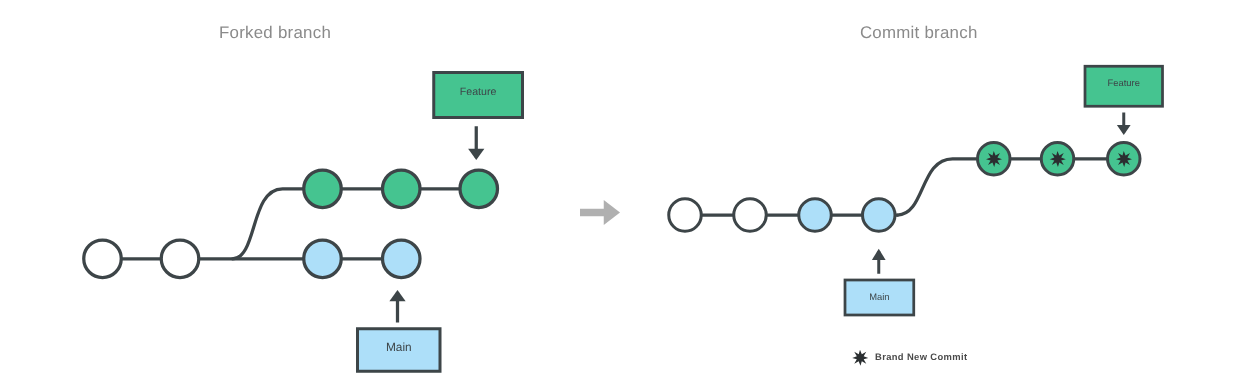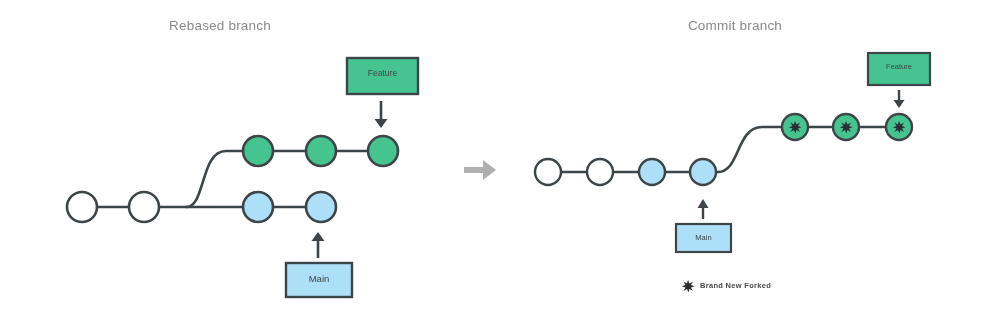--- a/index.html
+++ b/index.html
@@ -80,21 +80,21 @@
     color: #4a4a4a;
     letter-spacing: 0.3px;
     white-space: nowrap;
   }
 </style>
 </head>
 <body>
 
 <div id="stage">
 
-  <div class="panel-title" id="title-forked">Rebased branch</div>
+  <div class="panel-title" id="title-forked">Forked branch</div>
   <div class="panel-title" id="title-rebased">Commit branch</div>
 
   <svg class="diagram" viewBox="0 0 1004 310">
 
     <defs>
 
       <g id="sparkle">
         <path d="M0,-6.2 L1.45,-2.55 L5.0,-4.6 L2.95,-1.05 L6.6,0.35
                  L2.95,1.45 L5.0,5.0 L1.45,2.95 L0.35,6.6 L-1.05,2.95
                  L-4.6,5.0 L-2.55,1.45 L-6.2,0.35 L-2.55,-1.05
@@ -194,15 +194,15 @@
         <use href="#sparkle" x="688" y="286"></use>
       </g>
     </g>
   </svg>
 
   <div class="tag-label" id="label-feature-left">Feature</div>
   <div class="tag-label" id="label-main-left">Main</div>
   <div class="tag-label" id="label-feature-right">Feature</div>
   <div class="tag-label" id="label-main-right">Main</div>
 
-  <div id="legend-text">Brand New Forked</div>
+  <div id="legend-text">Brand New Commit</div>
 
 </div>
 
 </body></html>

